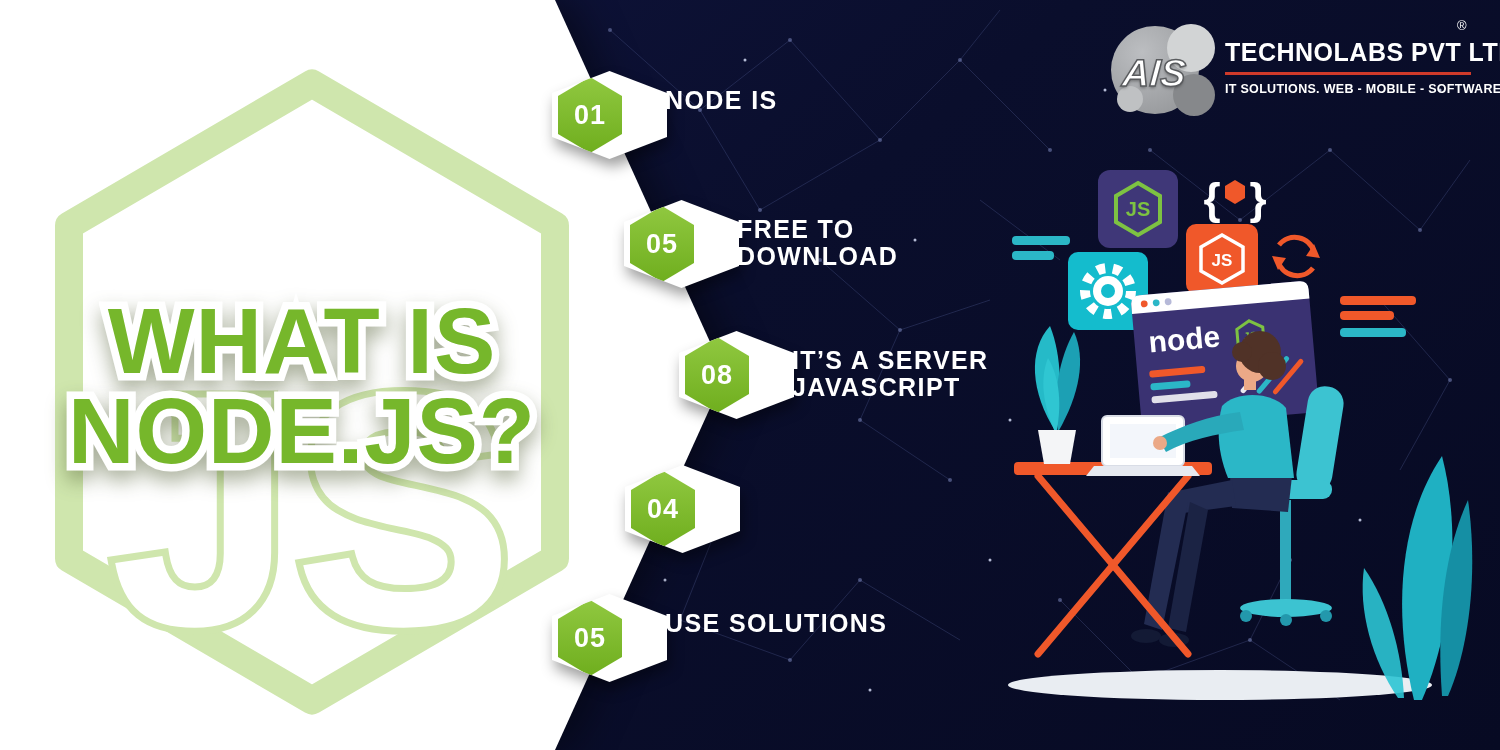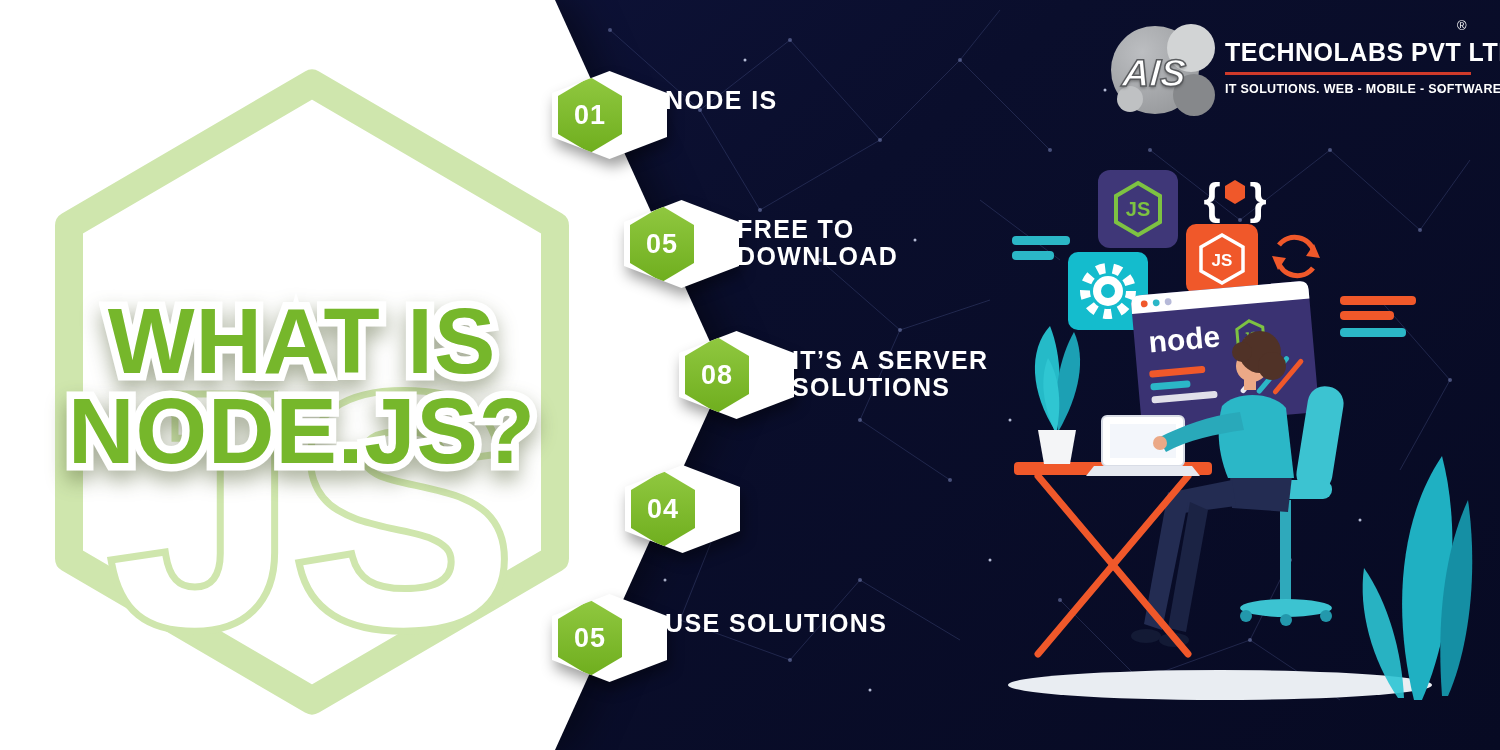--- a/index.html
+++ b/index.html
@@ -306,21 +306,21 @@
   <div>
     <div class="badge b3">
       <div class="hex-outer">
           <div class="hex-inner">
         <span class="hex-number">08</span>
       </div>
         </div>
     </div>
     <div class="feature-label l3">
       <span class="feature-line">IT’S A SERVER</span>
-      <span class="feature-line">SOLUTIONS</span>
+      <span class="feature-line">JAVASCRIPT</span>
     </div>
   </div>
 
   <div>
     <div class="badge b4">
       <div class="hex-outer">
           <div class="hex-inner">
         <span class="hex-number">04</span>
       </div>
         </div>

